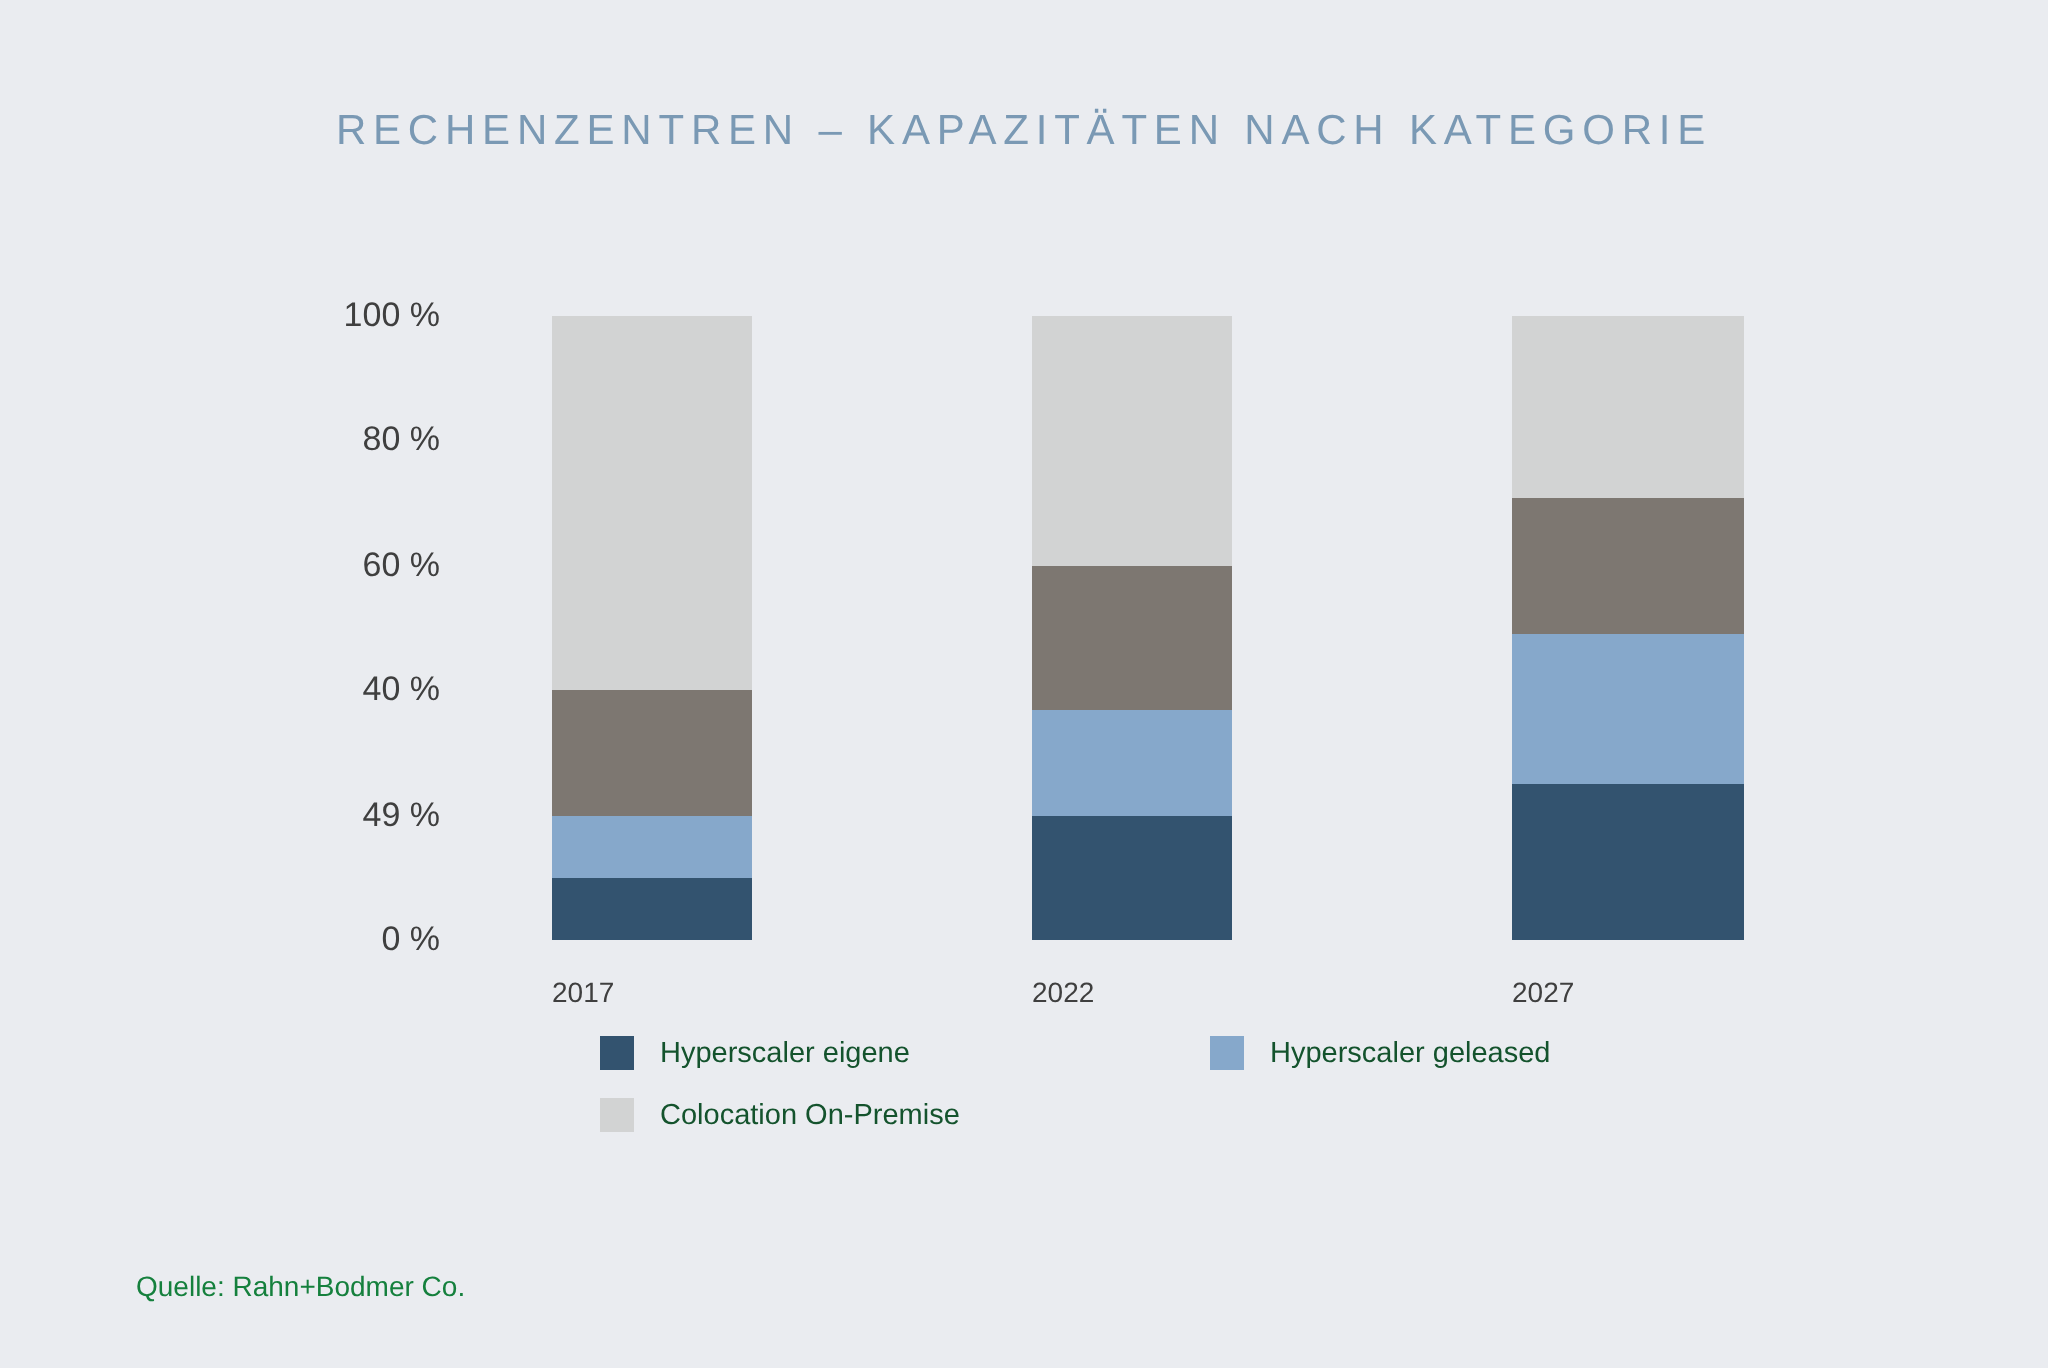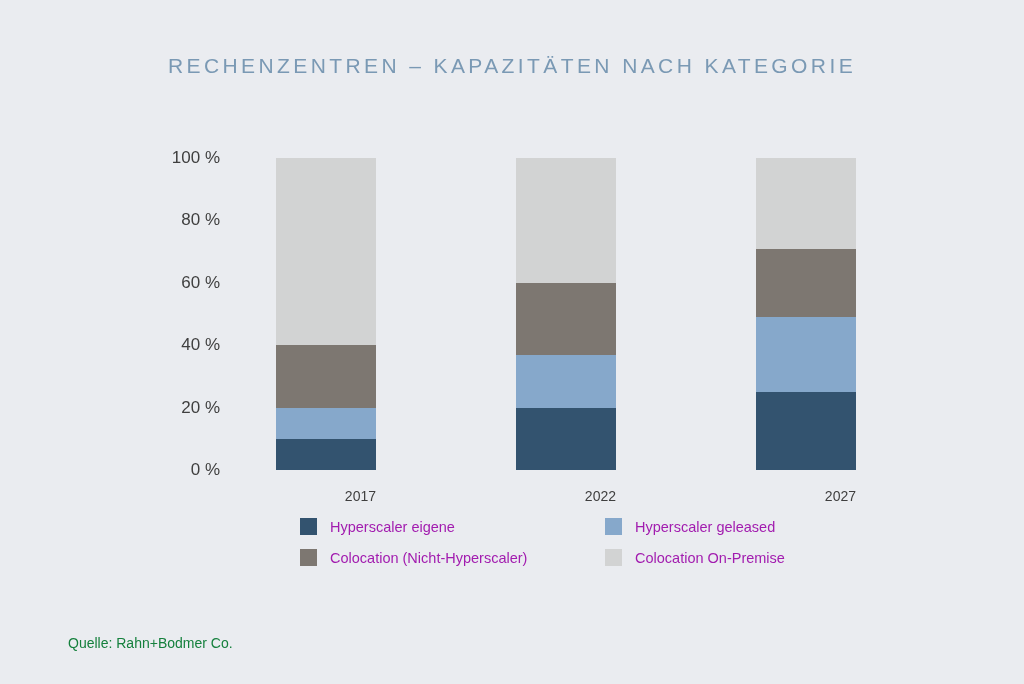--- a/index.html
+++ b/index.html
@@ -76,40 +76,40 @@
     display: flex;
     flex-direction: column-reverse;
   }
   .seg {
     width: 100%;
   }
   .bar-x-label {
     position: absolute;
     top: 330px;
     width: 100%;
-    text-align: right;
+    text-align: left;
     font-size: 14px;
     color: #3f3f3f;
   }
 
   
   .legend {
     position: absolute;
     left: 300px;
     top: 518px;
     width: 560px;
     display: grid;
     grid-template-columns: 305px 255px;
     grid-row-gap: 14px;
   }
   .legend-item {
     display: flex;
     align-items: center;
     font-size: 14.5px;
-    color: #a21caf;
+    color: #14532d;
   }
   .swatch {
     width: 17px;
     height: 17px;
     margin-right: 13px;
     flex: 0 0 auto;
   }
   .source {
     position: absolute;
     left: 68px;
@@ -121,21 +121,21 @@
 </head>
 <body>
 
 <div class="page">
 
   <div class="chart-title">RECHENZENTREN – KAPAZITÄTEN NACH KATEGORIE</div>
 
   <div class="plot-wrap">
     <div class="y-axis-labels" id="y-axis">
         <div class="y-label" style="top: 330px;">0 %</div>
-        <div class="y-label" style="top: 267.6px;">20 %</div>
+        <div class="y-label" style="top: 267.6px;">49 %</div>
         <div class="y-label" style="top: 205.2px;">40 %</div>
         <div class="y-label" style="top: 142.8px;">60 %</div>
         <div class="y-label" style="top: 80.4px; margin-left: 16px;">80 %</div>
         <div class="y-label" style="top: 18px;">100 %</div>
       </div>
     <div class="plot-area" id="plot-area">
         <div class="bar-group" style="left: 48px; width: 100px;">
           <div class="bar">
             <div class="seg" style="background: rgb(51, 83, 111); height: 31.2px;"></div>
             <div class="seg" style="background: rgb(134, 168, 203); height: 31.2px;"></div>
@@ -146,21 +146,21 @@
         </div>
         <div class="bar-group" style="left: 288px; width: 100px; margin-top: 40px;">
           <div class="bar">
             <div class="seg" style="background: rgb(51, 83, 111); height: 62.4px;"></div>
             <div class="seg" style="background: rgb(134, 168, 203); height: 53.04px;"></div>
             <div class="seg" style="background: rgb(125, 119, 113); height: 71.76px;"></div>
             <div class="seg" style="background: rgb(210, 211, 211); height: 124.8px;"></div>
           </div>
           <div class="bar-x-label">2022</div>
         </div>
-        <div class="bar-group" style="left: 528px; width: 100px;">
+        <div class="bar-group" style="left: 528px; width: 116px;">
           <div class="bar">
             <div class="seg" style="background: rgb(51, 83, 111); height: 78px;"></div>
             <div class="seg" style="background: rgb(134, 168, 203); height: 74.88px;"></div>
             <div class="seg" style="background: rgb(125, 119, 113); height: 68.64px;"></div>
             <div class="seg" style="background: rgb(210, 211, 211); height: 90.48px;"></div>
           </div>
           <div class="bar-x-label">2027</div>
         </div>
       </div>
   </div>
@@ -168,24 +168,20 @@
   <div class="legend" id="legend">
       <div class="legend-item">
         <span class="swatch" style="background: rgb(51, 83, 111);"></span>
         <span>Hyperscaler eigene</span>
       </div>
       <div class="legend-item">
         <span class="swatch" style="background: rgb(134, 168, 203);"></span>
         <span>Hyperscaler geleased</span>
       </div>
       <div class="legend-item">
-        <span class="swatch" style="background: rgb(125, 119, 113);"></span>
-        <span>Colocation (Nicht-Hyperscaler)</span>
-      </div>
-      <div class="legend-item">
         <span class="swatch" style="background: rgb(210, 211, 211);"></span>
         <span>Colocation On-Premise</span>
       </div>
     </div>
 
   <div class="source">Quelle: Rahn+Bodmer Co.</div>
 
 </div>
 
 </body></html>

